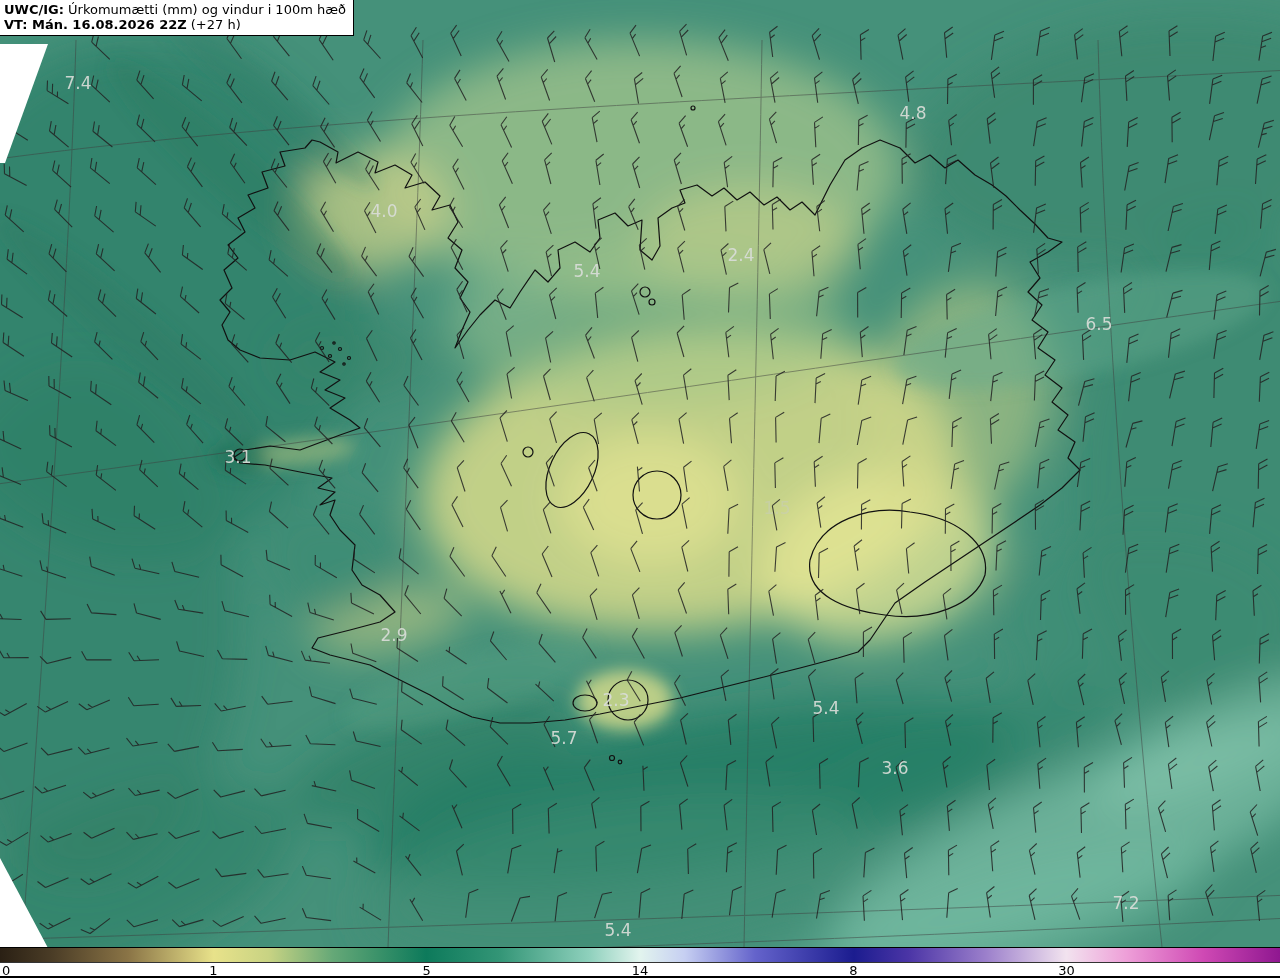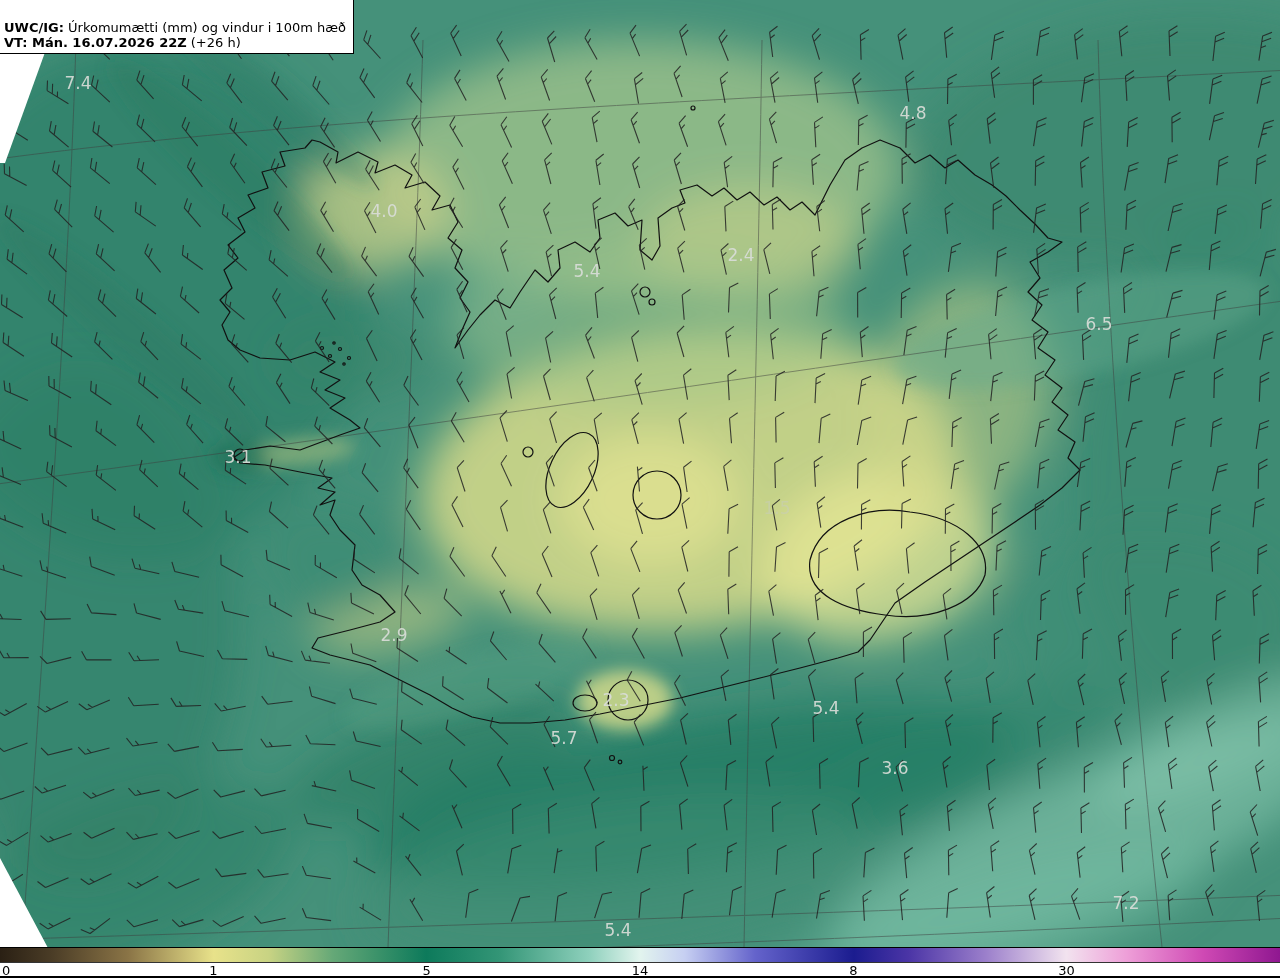--- a/index.html
+++ b/index.html
@@ -1,20 +1,20 @@
 <!DOCTYPE html>
 <html><head>
 <meta charset="utf-8">
 <style>
   html,body{margin:0;padding:0;background:#fff;}
   .stage{position:relative;width:1280px;height:978px;overflow:hidden;background:#fff;
          font-family:"DejaVu Sans",sans-serif;}
   #map-svg{position:absolute;left:0;top:0;}
   .titlebox{position:absolute;left:0;top:0;background:#fff;border-right:1px solid #000;
-            border-bottom:1px solid #000;padding:20px 7px 3px 4px;font-size:13px;line-height:15px;
+            border-bottom:1px solid #000;padding:2px 7px 3px 4px;font-size:13px;line-height:15px;
             color:#000;white-space:nowrap;z-index:5;}
   .titlebox b{font-weight:bold;}
   .colorbar-wrap{position:absolute;left:0;top:947px;width:1280px;z-index:4;}
   .colorbar{width:1280px;height:14px;border-top:1px solid #000;border-bottom:1px solid #333;}
   .cb-ticks{position:relative;width:1280px;height:15px;background:#fff;}
   .cb-ticks span{position:absolute;top:0;font-size:13px;color:#000;transform:translateX(-50%);}
   .cb-ticks span.first{transform:none;}
   .cb-ticks span.last{transform:translateX(-100%);margin-left:28px;}
   .bottom-border{position:absolute;left:0;top:976px;width:1280px;height:2px;background:#000;z-index:4;}
 </style>
@@ -131,21 +131,21 @@
 
     <polygon points="0,44 48,44 5,163 0,163" fill="#fff"></polygon>
     <polygon points="0,858 48,948 0,948" fill="#fff"></polygon>
   </svg>
 
   <div class="titlebox">
     <div>
       <b>UWC/IG:</b><span> Úrkomumætti (mm) og vindur i 100m hæð</span>
     </div>
     <div>
-      <b>VT: Mán. 16.07.2026 22Z</b><span> (+26 h)</span>
+      <b>VT: Mán. 16.08.2026 22Z</b><span> (+27 h)</span>
     </div>
   </div>
 
   <div class="colorbar-wrap">
     <div id="cb-grad" class="colorbar" style="background: linear-gradient(to right, rgb(42, 32, 20) 0%, rgb(74, 60, 38) 4%, rgb(138, 116, 70) 10%, rgb(232, 226, 138) 16.7%, rgb(200, 211, 131) 21%, rgb(101, 168, 119) 26%, rgb(13, 122, 91) 33.3%, rgb(51, 149, 118) 39%, rgb(142, 208, 188) 46%, rgb(226, 244, 238) 50%, rgb(198, 207, 242) 53.5%, rgb(100, 99, 203) 59%, rgb(27, 28, 143) 66.7%, rgb(75, 53, 166) 71%, rgb(155, 127, 203) 77%, rgb(242, 227, 239) 83.3%, rgb(238, 159, 216) 88%, rgb(207, 73, 180) 94%, rgb(143, 23, 144) 100%);"></div>
     <div id="cb-ticks" class="cb-ticks">
         <span class="first" style="left: 0.15%;">0</span>
         <span style="left: 16.67%;">1</span>
         <span style="left: 33.33%;">5</span>
         <span style="left: 50%;">14</span>

